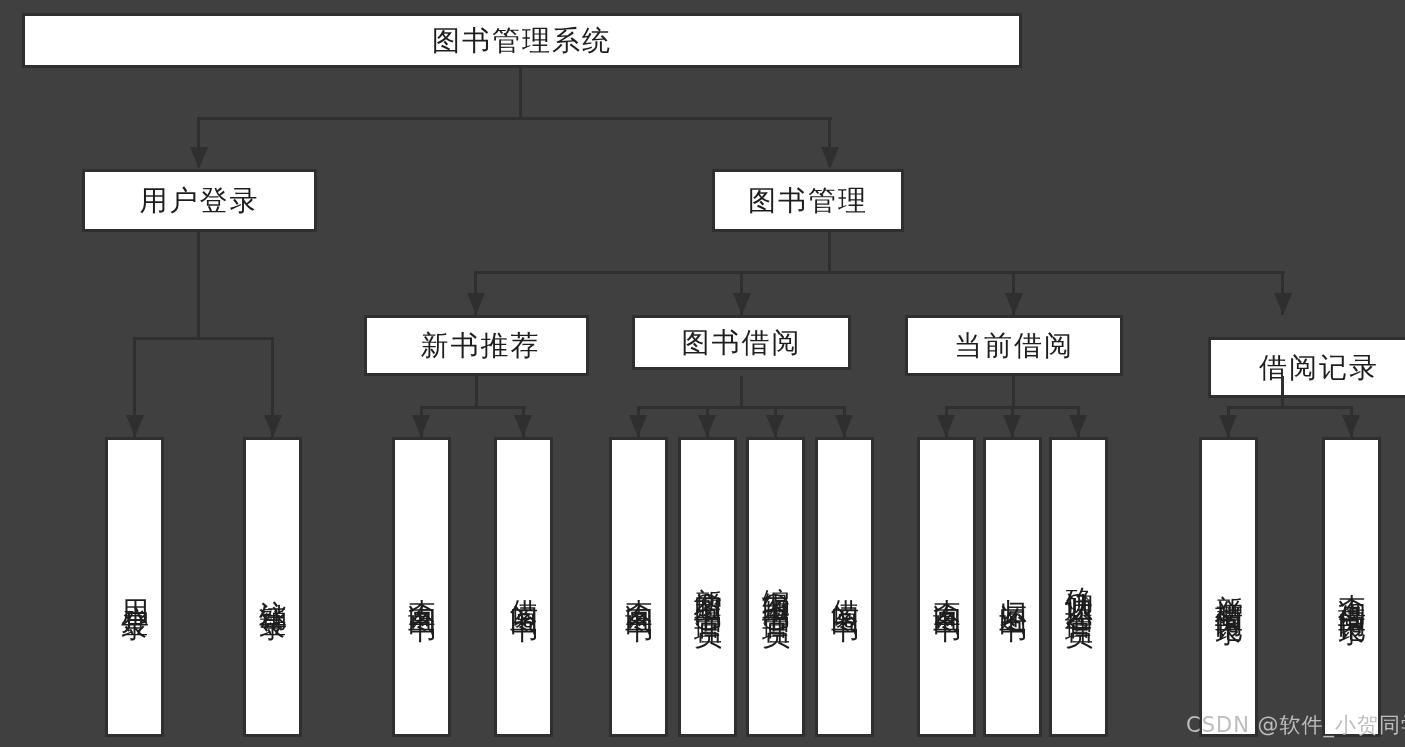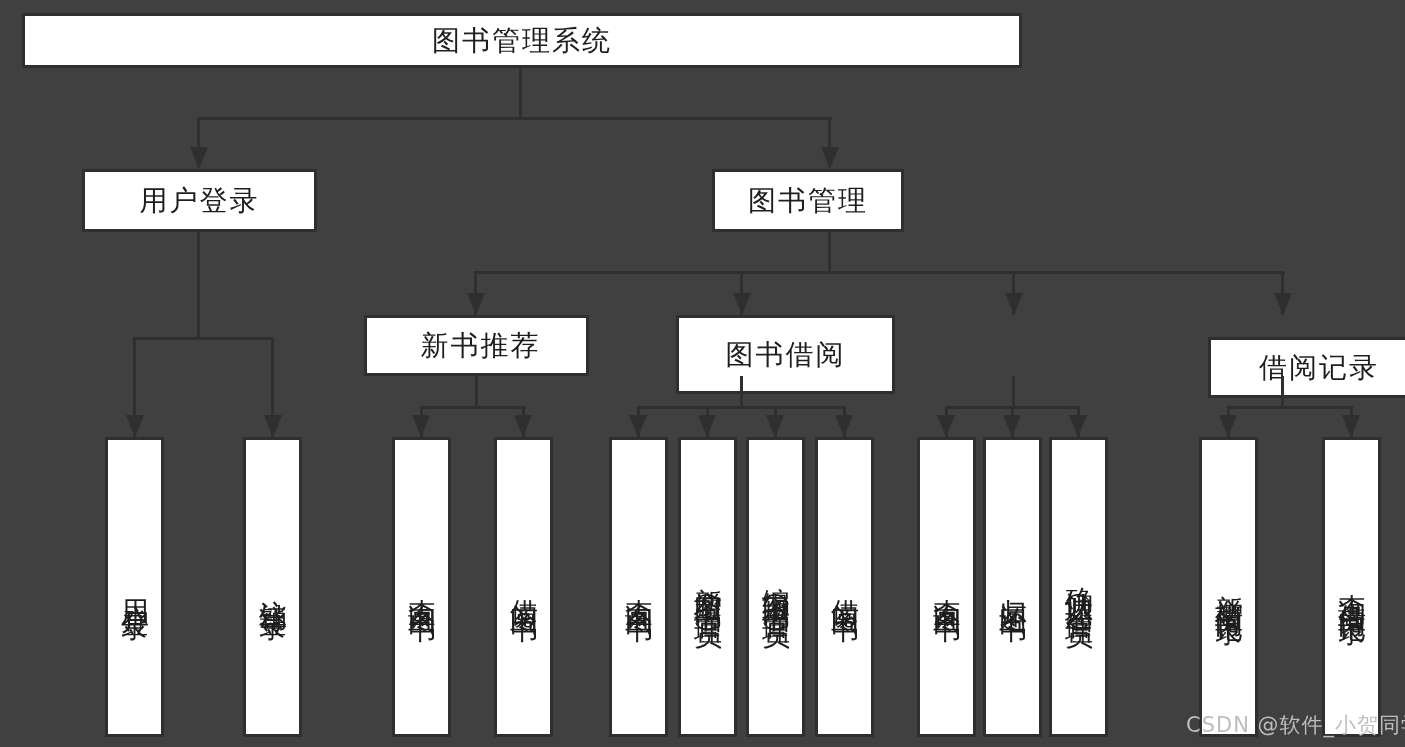--- a/index.html
+++ b/index.html
@@ -84,22 +84,25 @@
   <div class="vline" style="left:740px;top:271px;height:44px;"></div>
   <div class="arrow" style="left:733px;top:293px;"></div>
   <div class="vline" style="left:1012px;top:271px;height:44px;"></div>
   <div class="arrow" style="left:1005px;top:293px;"></div>
   <div class="vline" style="left:1281px;top:271px;height:44px;"></div>
   <div class="arrow" style="left:1274px;top:293px;"></div>
 
   <div class="box" style="left:364px;top:315px;width:225px;height:61px;padding-left:8px;">
     <span>新书推荐</span>
   </div>
-  <div class="box" style="left:632px;top:315px;width:219px;height:79px;margin-left:44px;">
+  <div class="box" style="left:632px;top:315px;width:219px;height:55px;">
     <span>图书借阅</span>
+  </div>
+  <div class="box" style="left:905px;top:315px;width:218px;height:61px;">
+    <span>当前借阅</span>
   </div>
   <div class="box" style="left:1208px;top:315px;width:222px;height:61px;margin-top:22px;">
     <span>借阅记录</span>
   </div>
 
   <div class="vline" style="left:475px;top:376px;height:32px;"></div>
   <div class="hline" style="left:420px;top:406px;width:106px;"></div>
   <div class="vline" style="left:420px;top:406px;height:31px;"></div>
   <div class="arrow" style="left:412px;top:415px;"></div>
   <div class="vline" style="left:522px;top:406px;height:31px;"></div>

